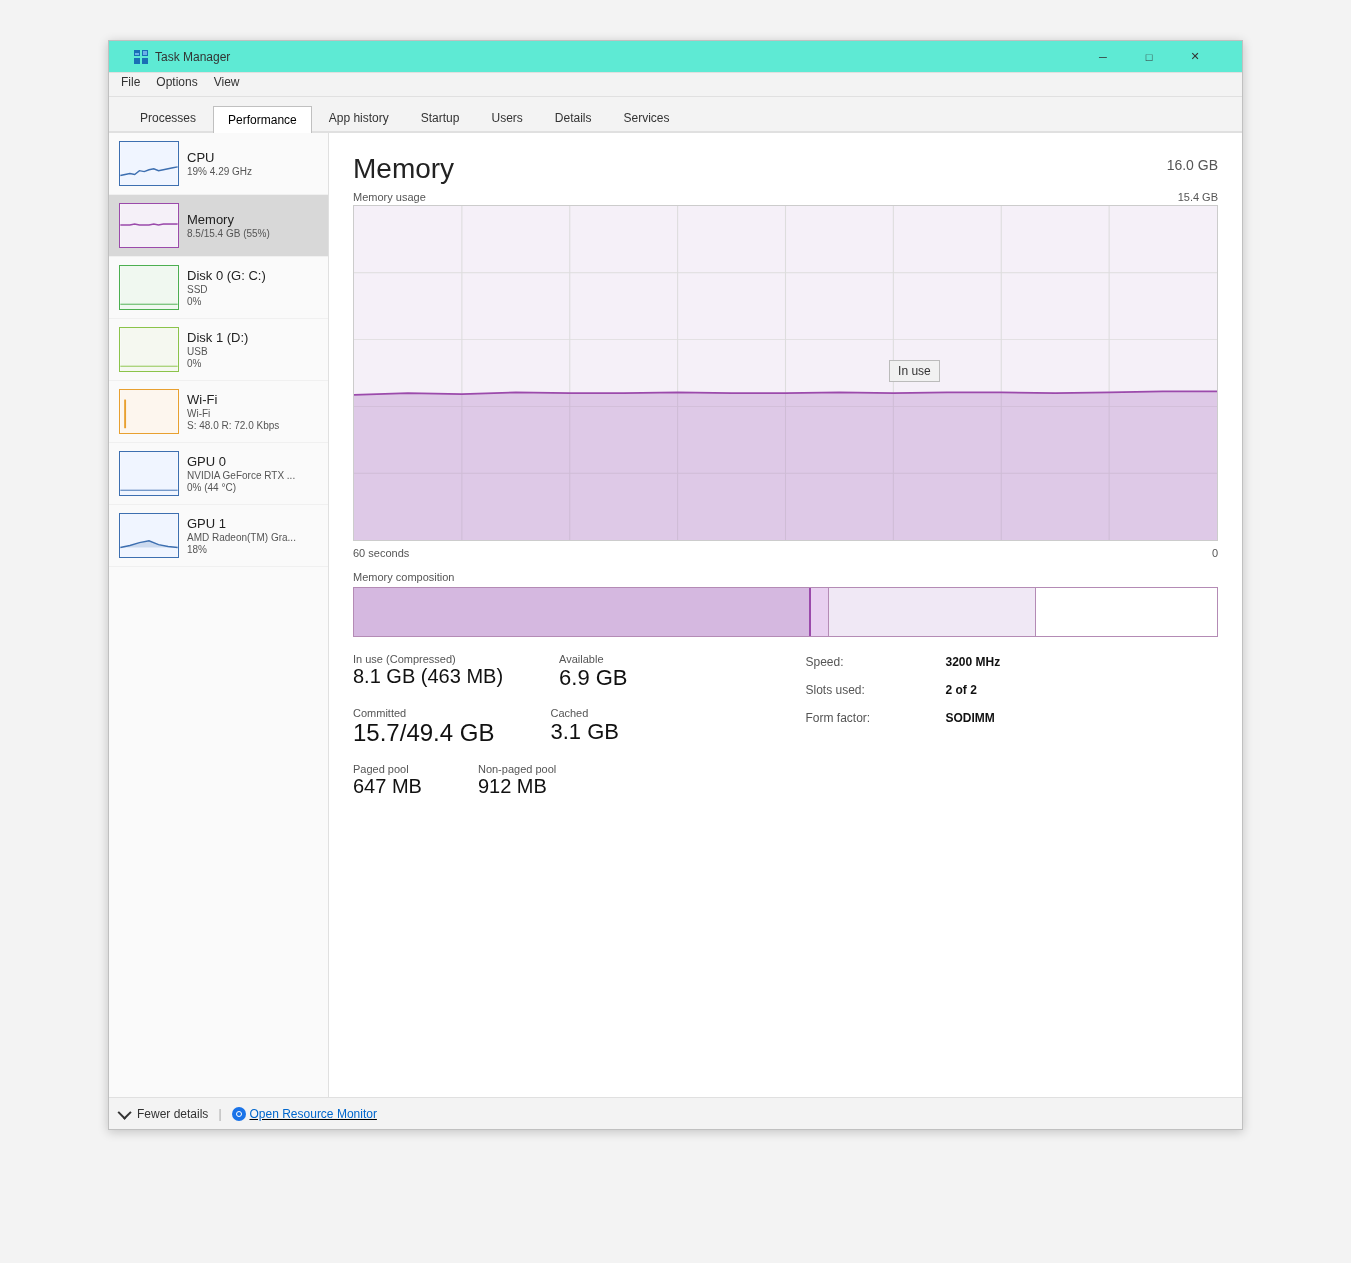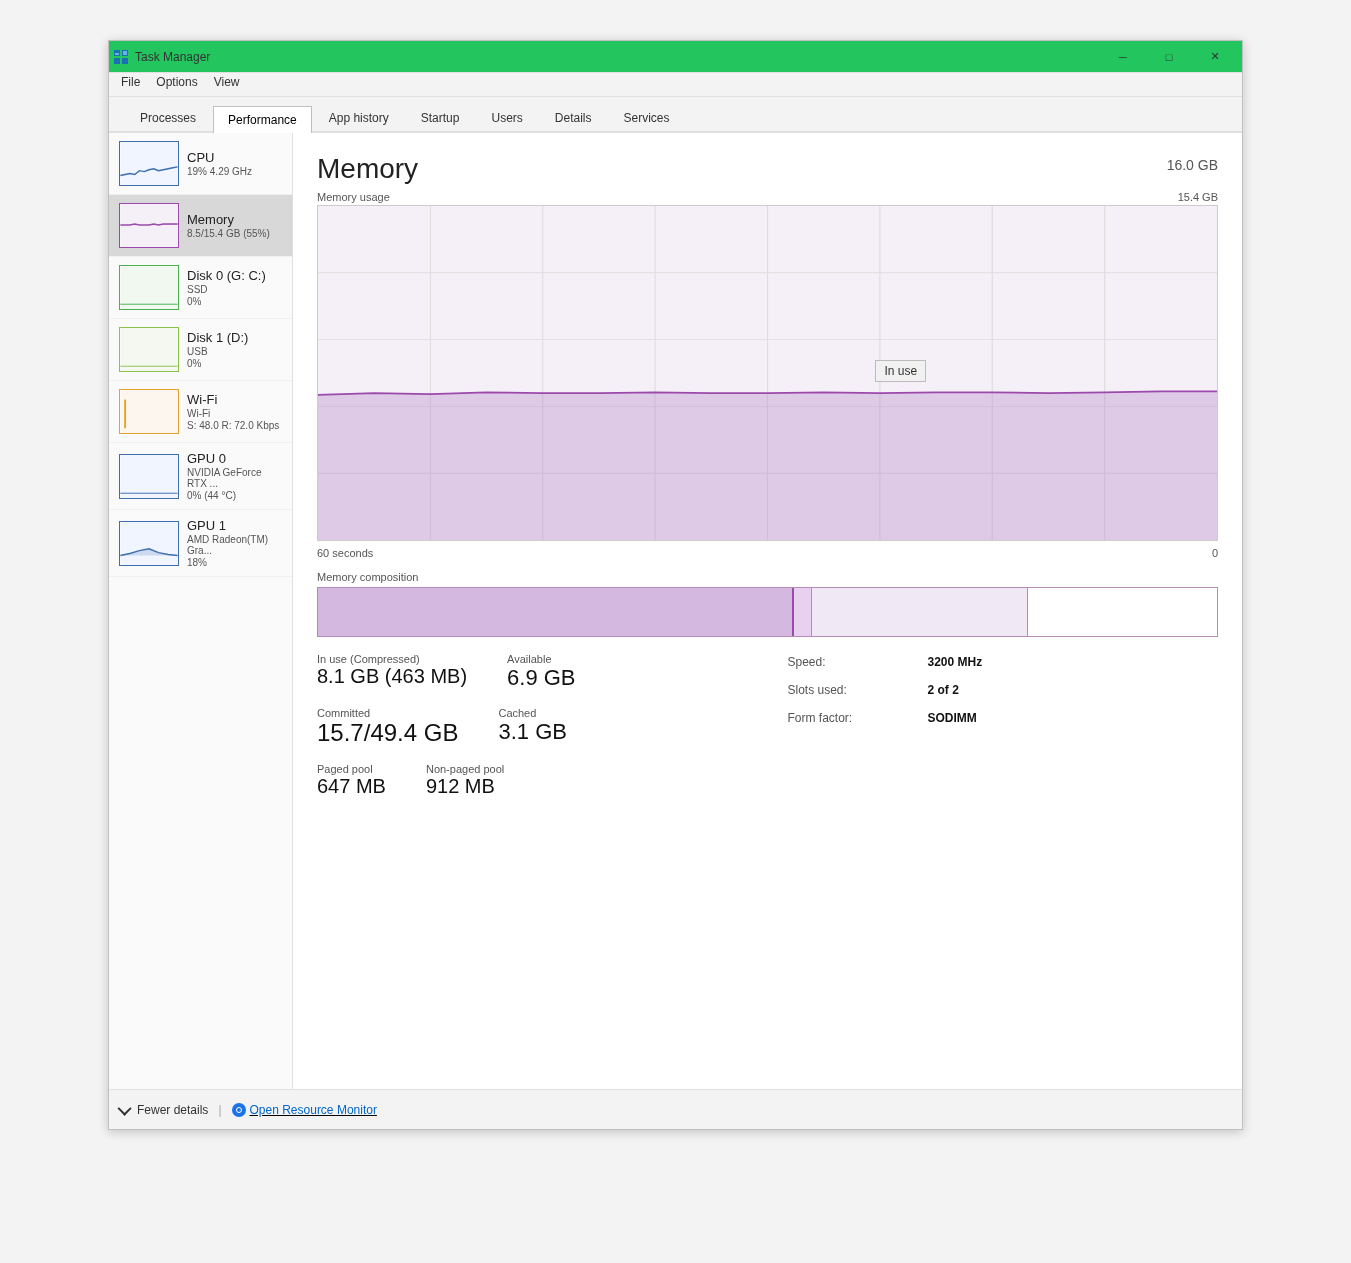--- a/index.html
+++ b/index.html
@@ -18,23 +18,23 @@
       border: 1px solid #c0c0c0;
       box-shadow: 0 2px 10px rgba(0,0,0,0.2);
       margin: 40px auto;
       display: flex;
       flex-direction: column;
     }
     .titlebar {
       display: flex;
       align-items: center;
       height: 32px;
-      background: #22c55e;
+      background: #5eead4;
       border-bottom: 1px solid #e0e0e0;
-      padding: 0 4px;
+      padding: 0 24px;
       flex-shrink: 0;
     }
     .titlebar-icon {
       width: 16px;
       height: 16px;
       margin-right: 6px;
       display: flex; align-items: center; justify-content: center;
     }
     .titlebar-icon svg { width: 16px; height: 16px; }
     .titlebar-title {
@@ -96,21 +96,21 @@
       border-bottom-color: #ffffff;
       margin-bottom: -2px;
       color: #000;
     }
     .content {
       display: flex;
       flex: 1;
       overflow: hidden;
     }
     .sidebar {
-      width: 184px;
+      width: 220px;
       flex-shrink: 0;
       border-right: 1px solid #e0e0e0;
       overflow-y: auto;
       background: #fafafa;
     }
     .sidebar-item {
       display: flex;
       align-items: center;
       padding: 8px 10px;
       cursor: pointer;
@@ -235,33 +235,33 @@
       gap: 0;
       margin-bottom: 10px;
     }
     .stats-left { display: flex; flex-direction: column; gap: 16px; }
     .stats-right { display: flex; flex-direction: column; gap: 10px; padding-left: 20px; }
     .stat-item { display: flex; flex-direction: column; }
     .stat-label { font-size: 11px; color: #555; }
     .stat-value { font-size: 22px; font-weight: 300; color: #111; }
     .stat-row {
       display: flex;
-      gap: 40px;
+      gap: 56px;
     }
     .kv-row {
       display: flex;
       gap: 0;
       font-size: 12px;
       color: #333;
       padding: 2px 0;
     }
     .kv-key { width: 140px; color: #555; }
     .kv-val { font-weight: 600; color: #111; }
     .footer {
-      height: 40px;
+      height: 32px;
       border-top: 1px solid #e0e0e0;
       background: #f3f3f3;
       display: flex;
       align-items: center;
       padding: 0 12px;
       flex-shrink: 0;
       gap: 10px;
     }
     .footer-btn {
       display: flex; align-items: center; gap: 6px;

